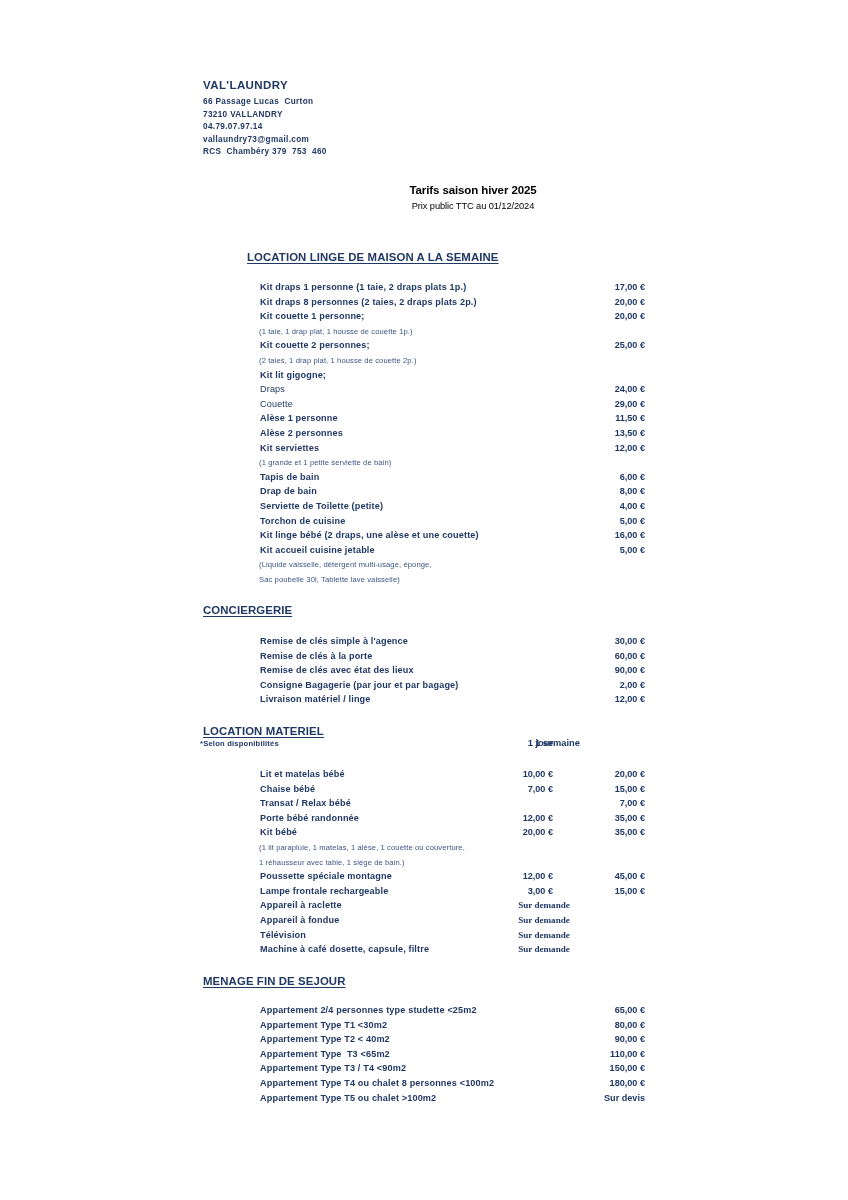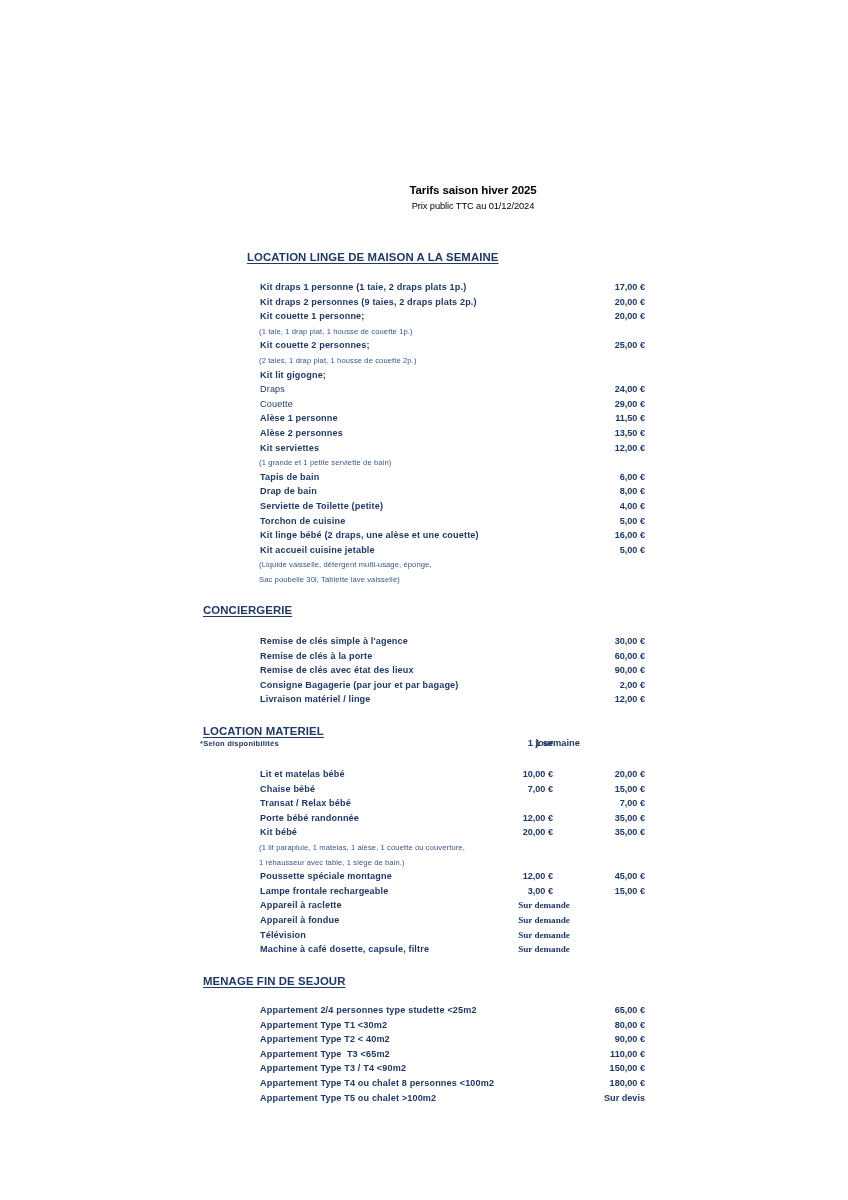--- a/index.html
+++ b/index.html
@@ -79,36 +79,44 @@
   .colhead .c2 {
     position:absolute; left:535px; width:110px; text-align:left;
     font-size:9.3px; font-weight:bold; color:#1F3864; white-space:pre;
   }
 </style>
 </head>
 <body>
 
 <div class="page">
 
+  <div class="hdr">
+    <div class="company">VAL'LAUNDRY</div>
+    <div class="contact-line">66 Passage Lucas  Curton</div>
+    <div class="contact-line">73210 VALLANDRY</div>
+    <div class="contact-line">04.79.07.97.14</div>
+    <div class="contact-line">vallaundry73@gmail.com</div>
+    <div class="contact-line">RCS  Chambéry 379  753  460</div>
+  </div>
 
   <div class="titleblock">
     <div class="doc-title">Tarifs saison hiver 2025</div>
     <div class="doc-sub">Prix public TTC au 01/12/2024</div>
   </div>
 
   <div id="sections-host">
       <div class="section">
         <div class="sec-head" style="top: 251px; padding-left: 44px;">LOCATION LINGE DE MAISON A LA SEMAINE</div>
         <div class="rows" style="top: 282px;">
           <div class="row">
             <div class="label">Kit draps 1 personne (1 taie, 2 draps plats 1p.)</div>
             <div class="p2">17,00 €</div>
           </div>
           <div class="row">
-            <div class="label">Kit draps 2 personnes (9 taies, 2 draps plats 2p.)</div>
+            <div class="label">Kit draps 8 personnes (2 taies, 2 draps plats 2p.)</div>
             <div class="p2">20,00 €</div>
           </div>
           <div class="row">
             <div class="label">Kit couette 1 personne;</div>
             <div class="p2">20,00 €</div>
           </div>
           <div class="note">
             <span>(1 taie, 1 drap plat, 1 housse de couette 1p.)</span>
           </div>
           <div class="row">

